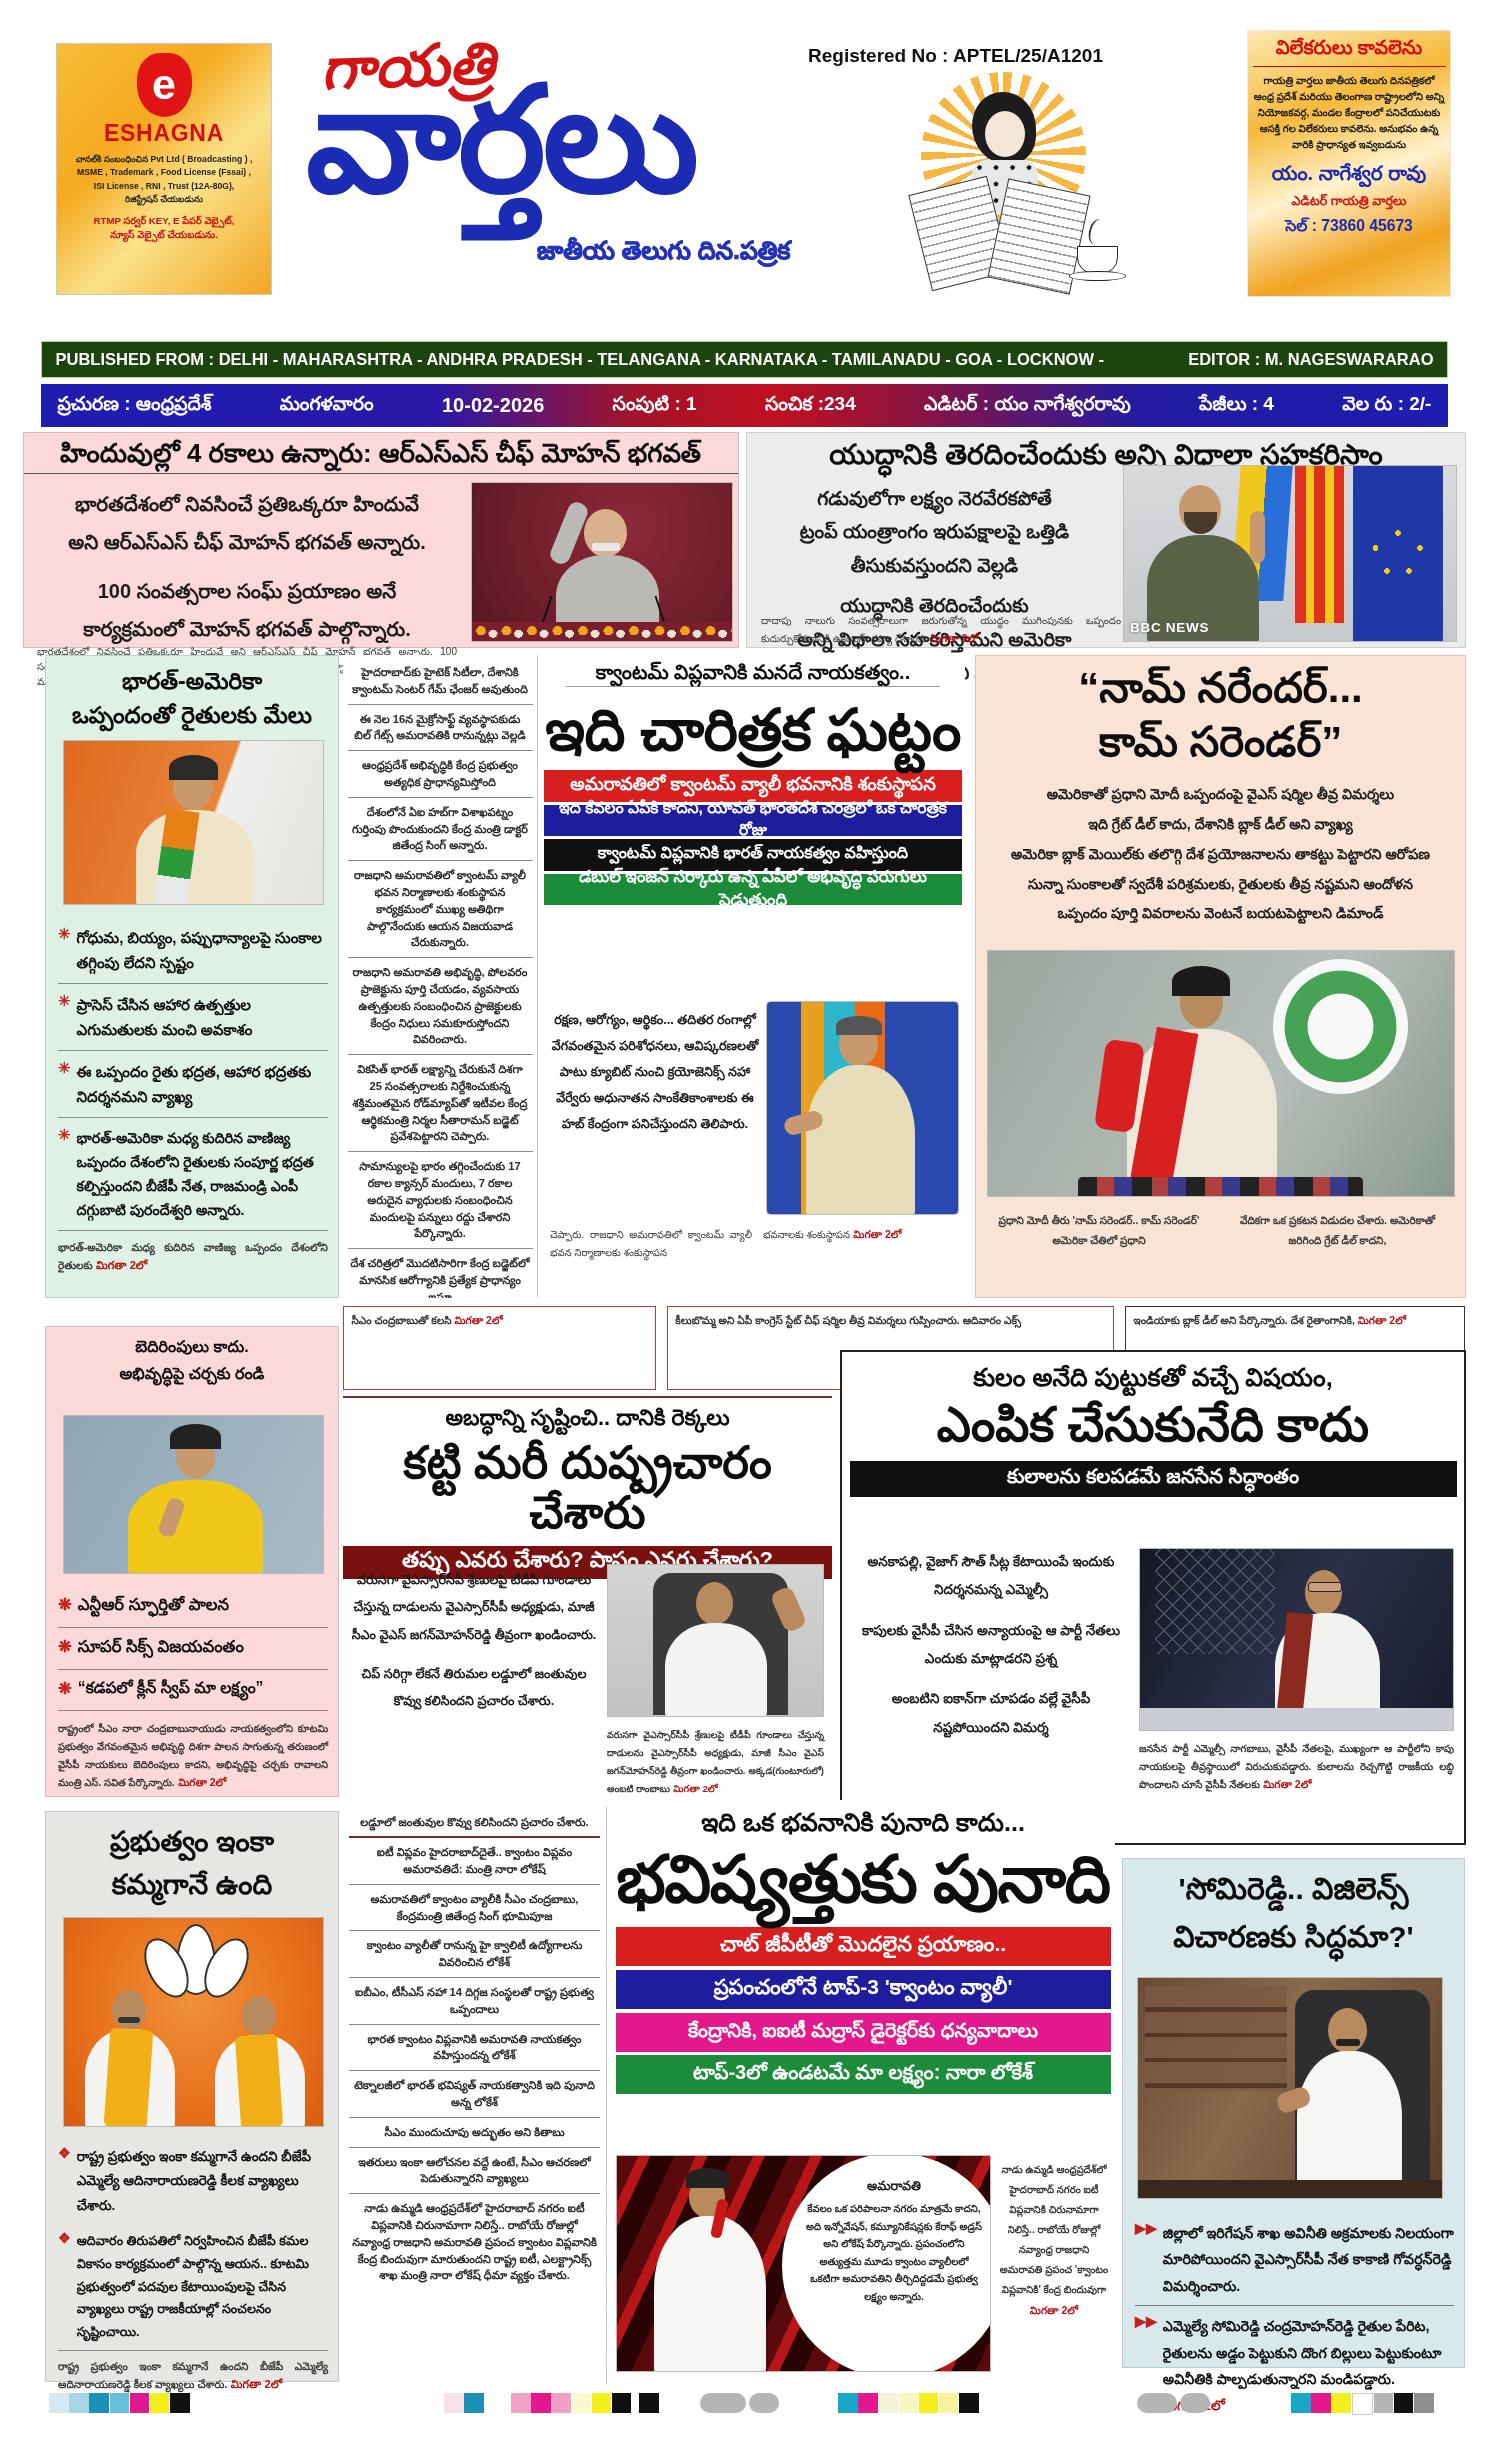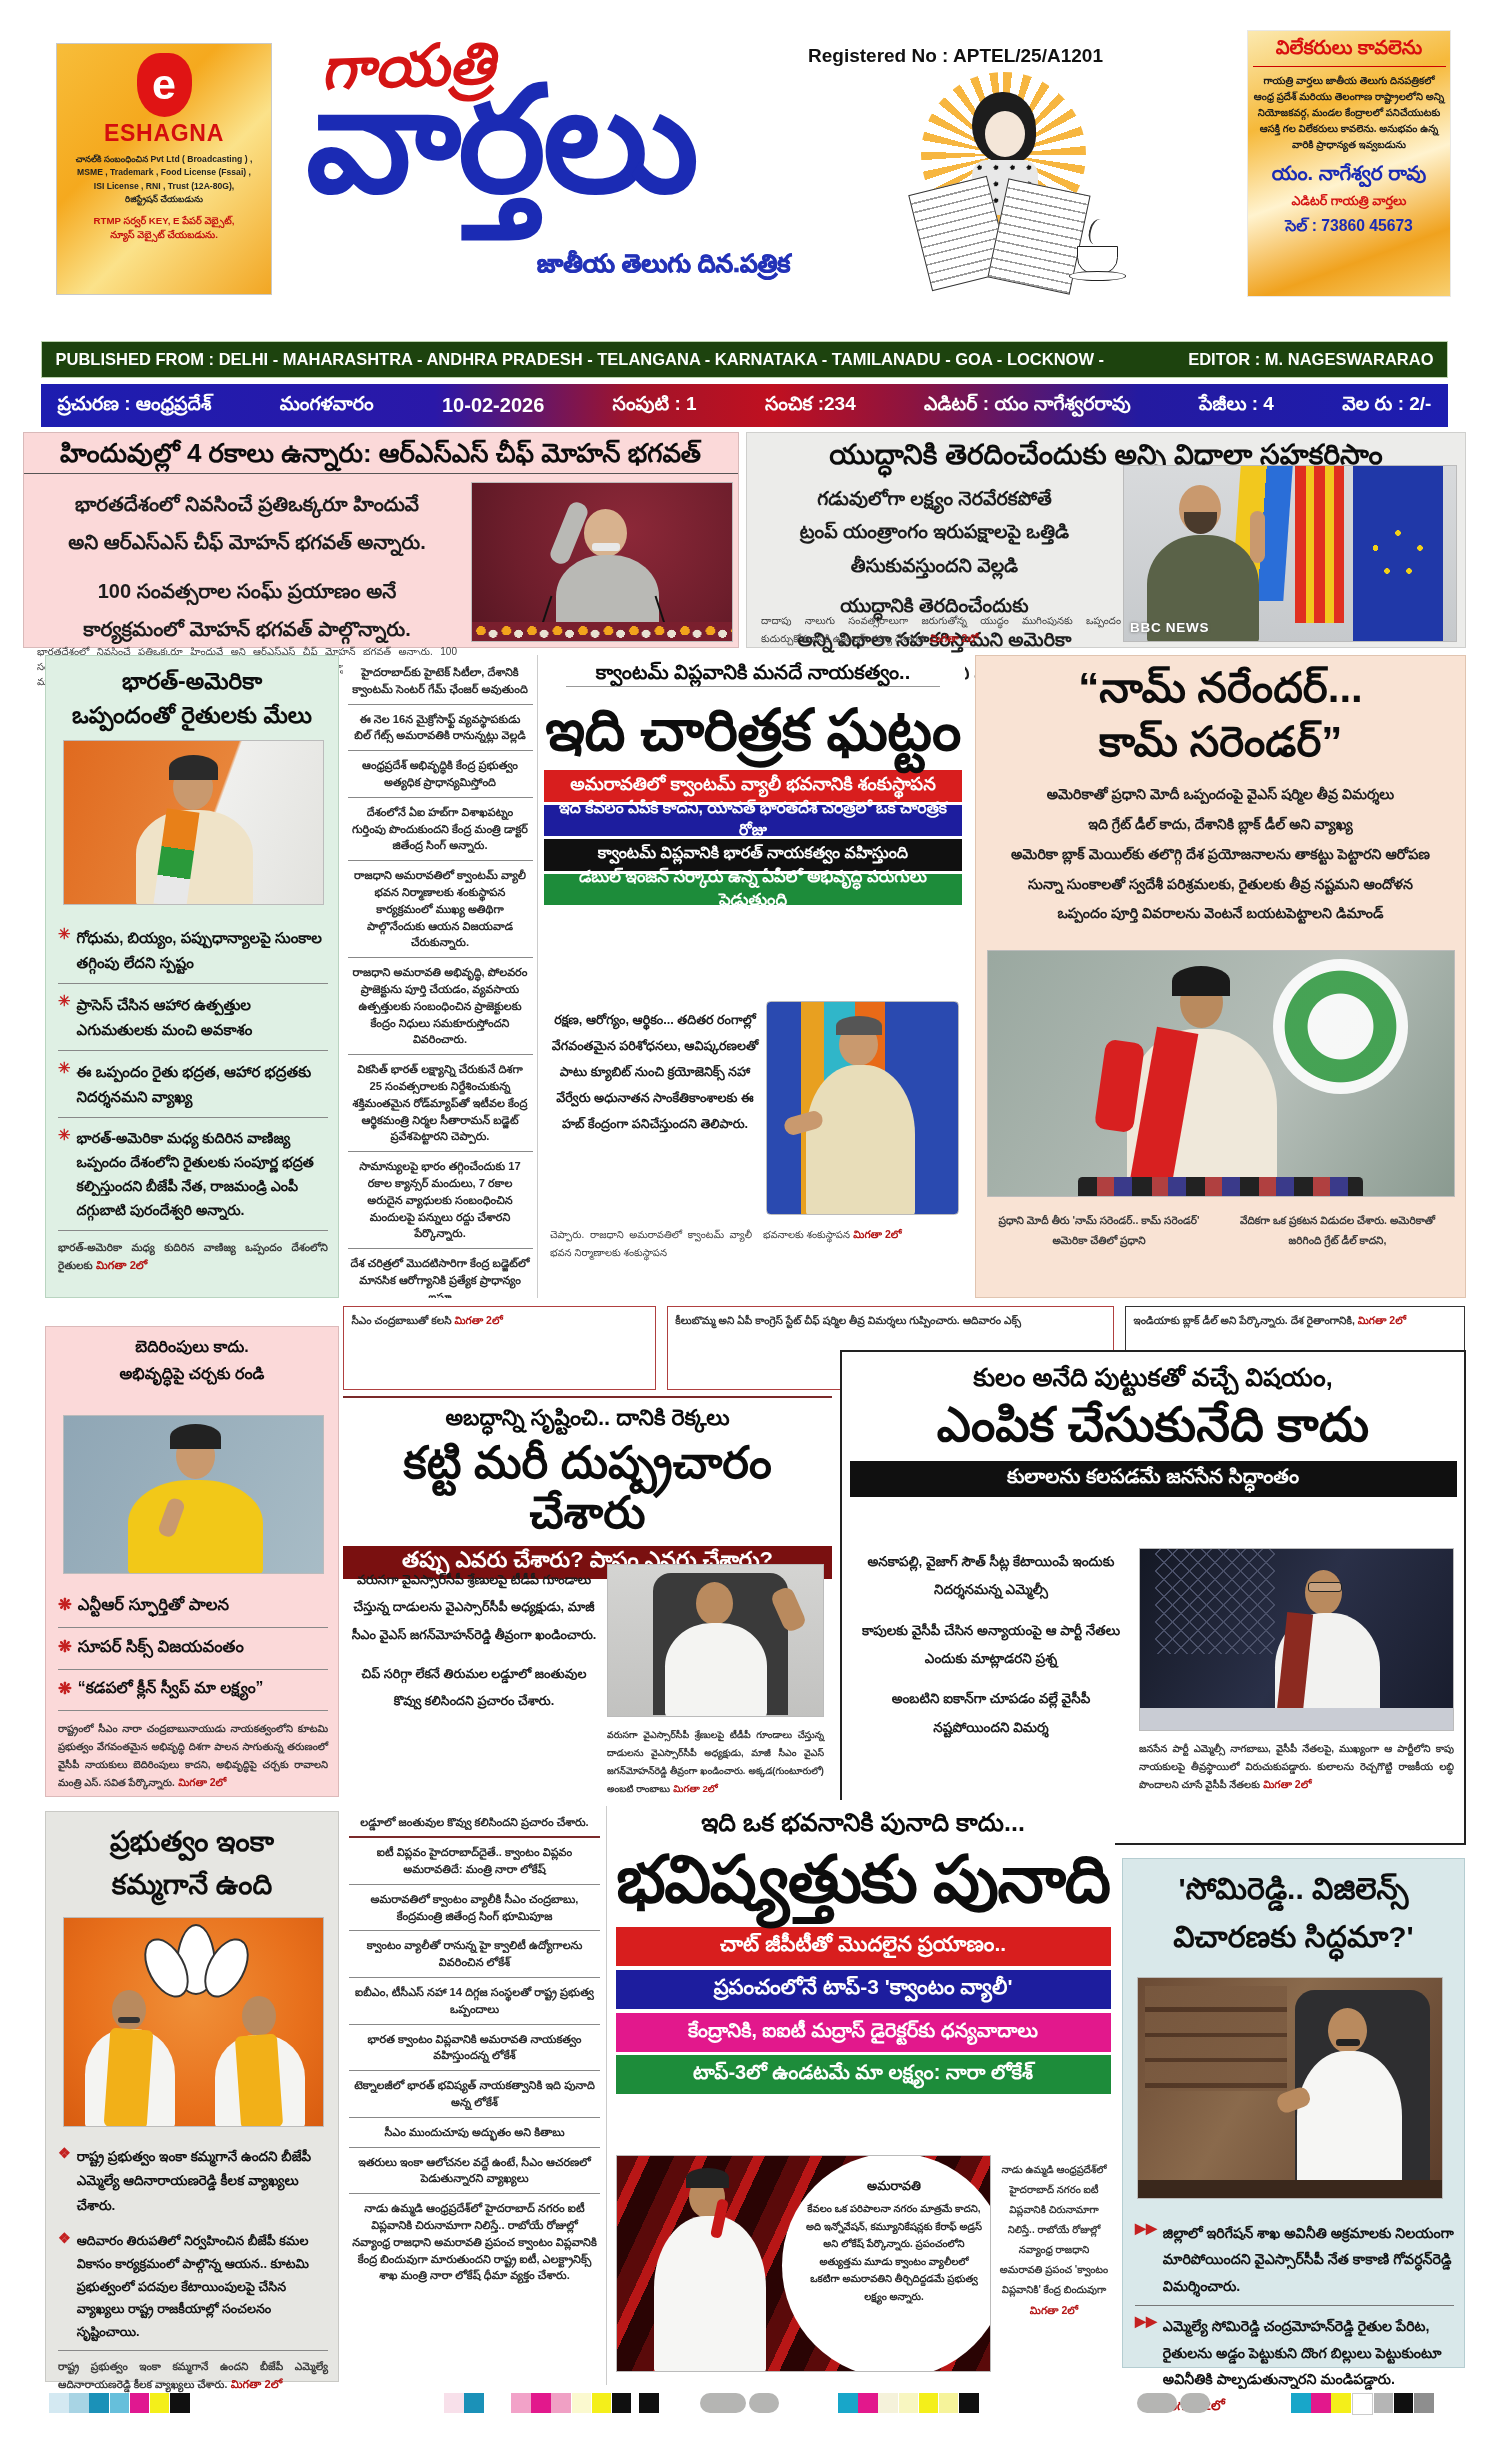--- a/index.html
+++ b/index.html
@@ -42,21 +42,21 @@
     </div>
     <div style="color:#c41010;font-size:9.7px;font-weight:bold;margin-top:7.5px;line-height:1.5;">
       <div>RTMP సర్వర్ KEY, E పేపర్ వెబ్సైట్,</div>
       <div>న్యూస్ వెబ్సైట్ చేయబడును.</div>
     </div>
   </div>
 
   <div class="abs" style="left:321px;top:31.5px;font-size:58px;font-weight:900;color:#d41414;font-style:italic;
               font-family:'DejaVu Serif',serif;transform:rotate(-2deg);">గాయత్రి</div>
   <div class="abs" style="left:306px;top:66px;font-size:148px;font-weight:900;color:#1b2bb4;line-height:1;letter-spacing:-3px;">వార్తలు</div>
-  <div class="abs" style="left:537px;top:249px;font-size:25px;font-weight:900;color:#2433b8;-webkit-text-stroke:0.7px #2433b8;">జాతీయ తెలుగు దిన.పత్రిక</div>
+  <div class="abs" style="left:537px;top:236px;font-size:25px;font-weight:900;color:#2433b8;-webkit-text-stroke:0.7px #2433b8;">జాతీయ తెలుగు దిన.పత్రిక</div>
 
   <div class="abs" style="left:808px;top:45px;font-size:19px;font-weight:bold;color:#111;">Registered No : APTEL/25/A1201</div>
 
   <div class="abs" style="left:876px;top:72px;width:255px;height:225px;">
     <div style="position:absolute;left:45px;top:0;width:165px;height:165px;border-radius:50%;
          background:repeating-conic-gradient(#f5a91e 0 6deg,#ffffff 6deg 14deg);opacity:.85;"></div>
     <div style="position:absolute;left:96px;top:19.5px;width:64px;height:72px;background:#1d1d1d;border-radius:48% 52% 40% 55%;"></div>
     <div style="position:absolute;left:109px;top:39px;width:40px;height:46px;background:#f4e6d8;border-radius:50%;"></div>
     <div style="position:absolute;left:96px;top:88px;width:66px;height:55px;border-radius:15px;
          background:radial-gradient(circle 3.7px at 7.5px 7.5px,#111 60%,transparent 62%) 0 0/16.5px 16.5px,#e8e8e8;"></div>

